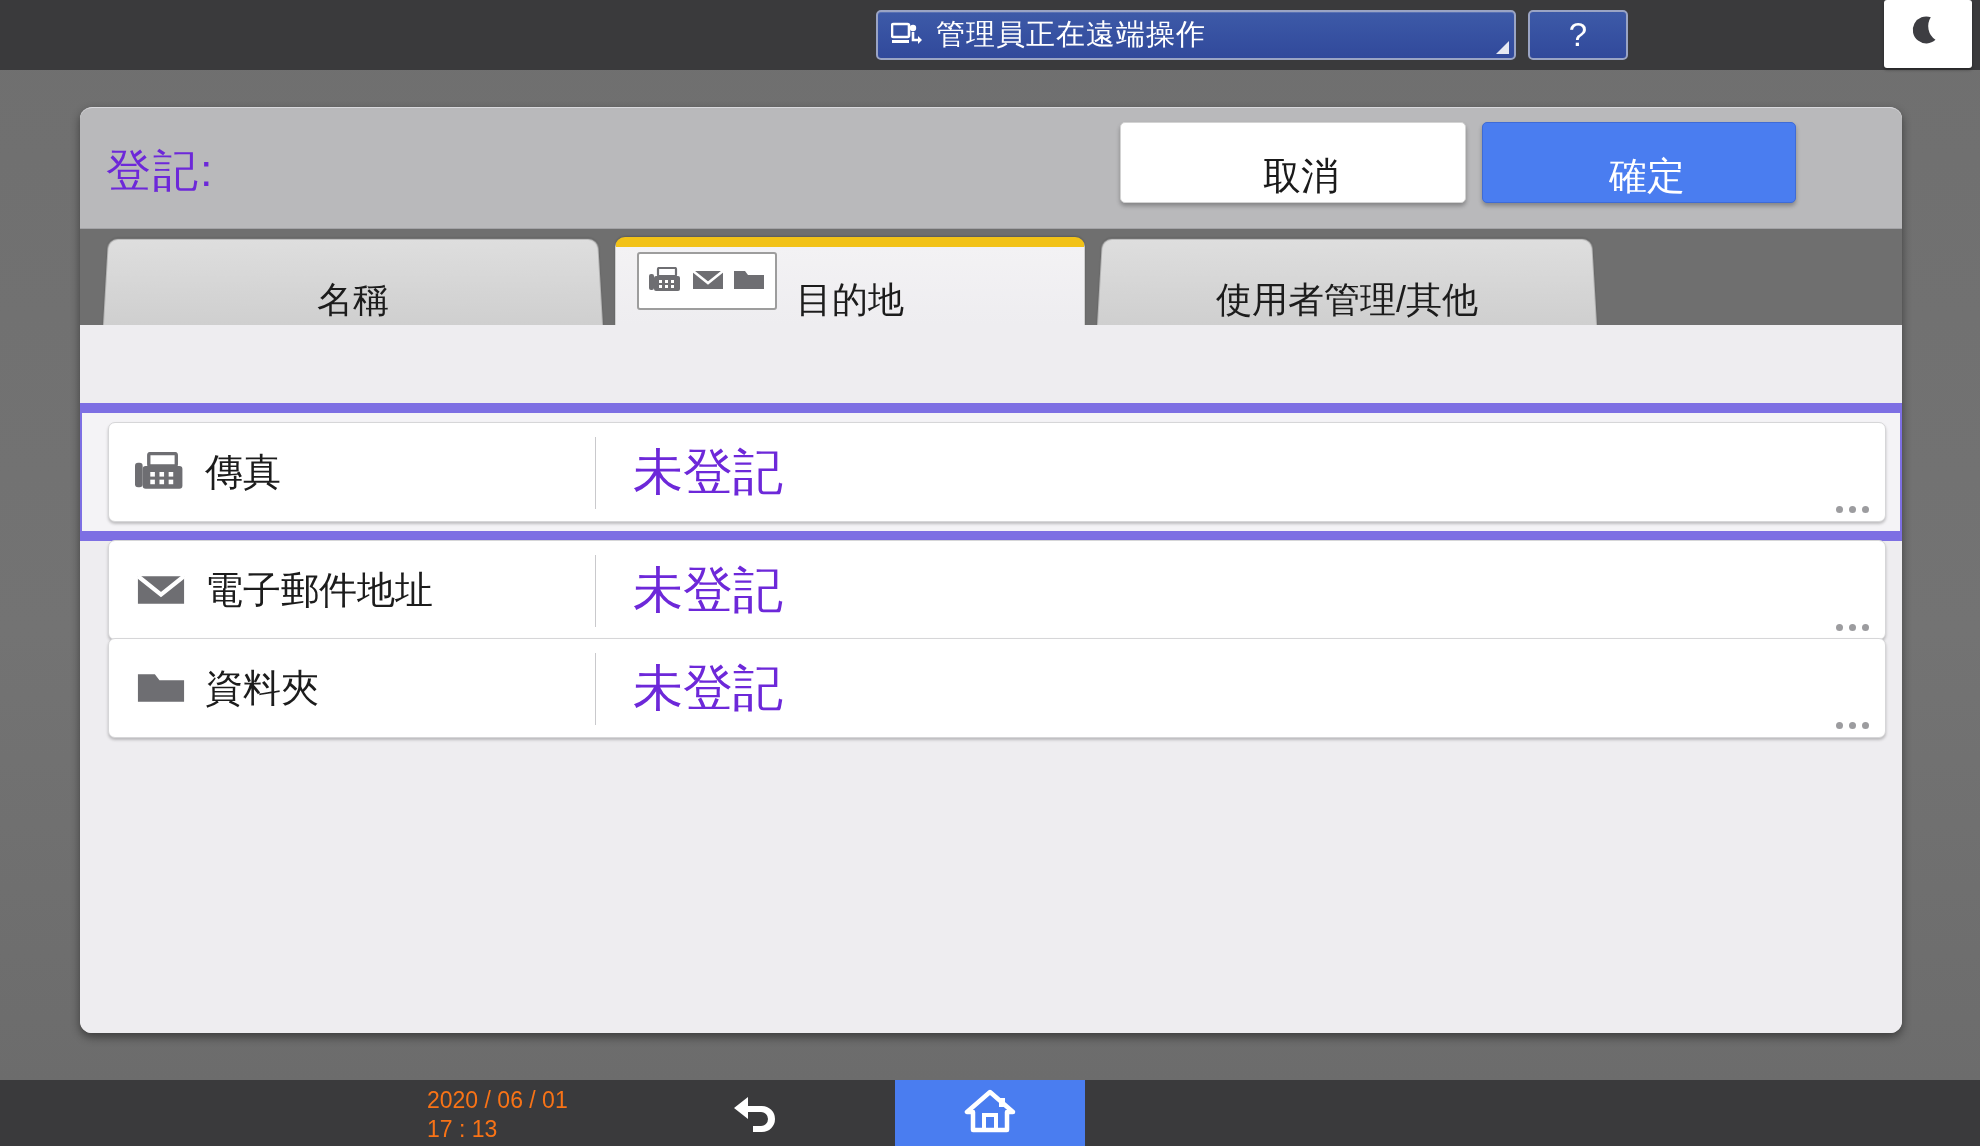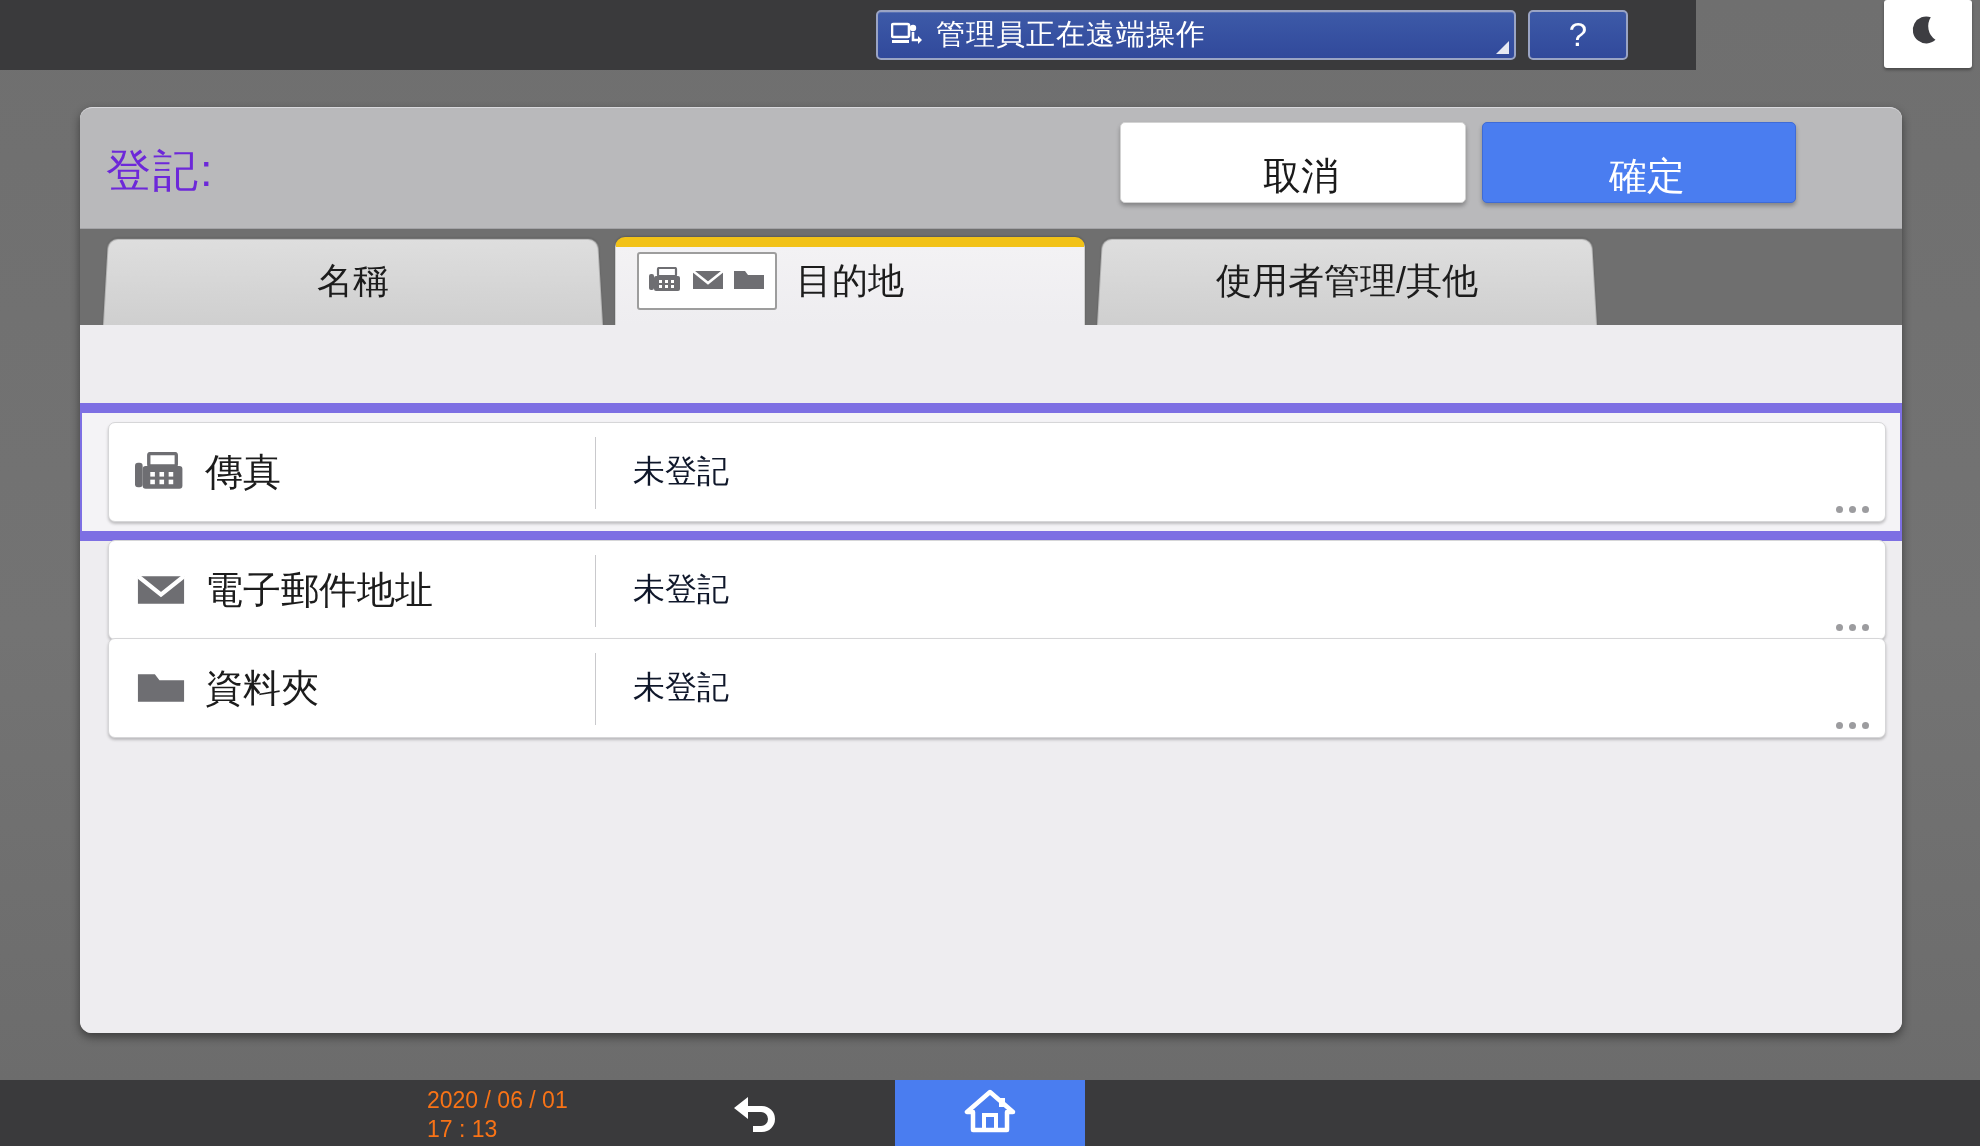--- a/index.html
+++ b/index.html
@@ -15,21 +15,21 @@
     width: 1980px;
     height: 1146px;
     overflow: hidden;
     background: linear-gradient(180deg, #6f6f6f 0%, #737373 55%, #6b6b6b 100%);
   }
 
   
   #topbar {
     position: absolute;
     left: 0; top: 0;
-    width: 1696px; height: 70px;
+    width: 1980px; height: 70px;
     background: #3a3a3c;
     display: flex;
     align-items: center;
     justify-content: center;
   }
   #remote-status {
     position: absolute;
     left: 876px; top: 10px;
     width: 640px; height: 50px;
     background: linear-gradient(180deg,#3d5aa8 0%, #31499b 100%);
@@ -137,21 +137,21 @@
   #tabs {
     position: relative;
     height: 96px;
     background: #6f6f6f;
   }
   .tab {
     position: absolute;
     top: 8px;
     height: 88px;
     display: flex;
-    align-items: center;
+    align-items: flex-end;
     justify-content: center;
     box-sizing: border-box;
     font-size: 36px;
     color: #1c1c1c;
   }
   .tab .tabskin {
     position: absolute;
     left: 0; top: 0; right: 0; bottom: 0;
     background: linear-gradient(180deg,#dedede 0%, #cfcfcf 100%);
     border-radius: 10px 10px 0 0;
@@ -233,22 +233,22 @@
   .row .rdivider {
     position: absolute;
     left: 486px; top: 14px;
     width: 1px; height: 72px;
     background: #c9c9cc;
   }
   .row .rvalue {
     position: absolute;
     left: 524px; top: 50%;
     transform: translateY(-50%);
-    font-size: 32px;
-    color: #0f172a;
+    font-size: 50px;
+    color: #6d28d9;
     font-family: Liberation Mono, monospace;
   }
   .row .rdots {
     position: absolute;
     right: 16px; bottom: 8px;
     display: flex;
     gap: 6px;
   }
   .row .rdots i {
     display: block;

